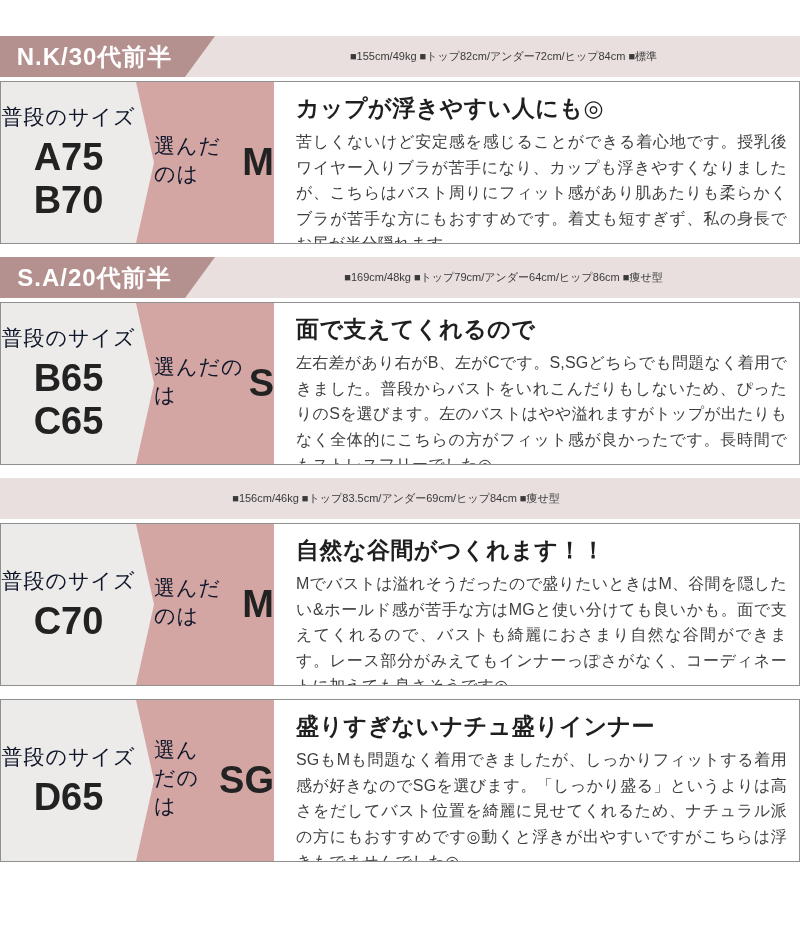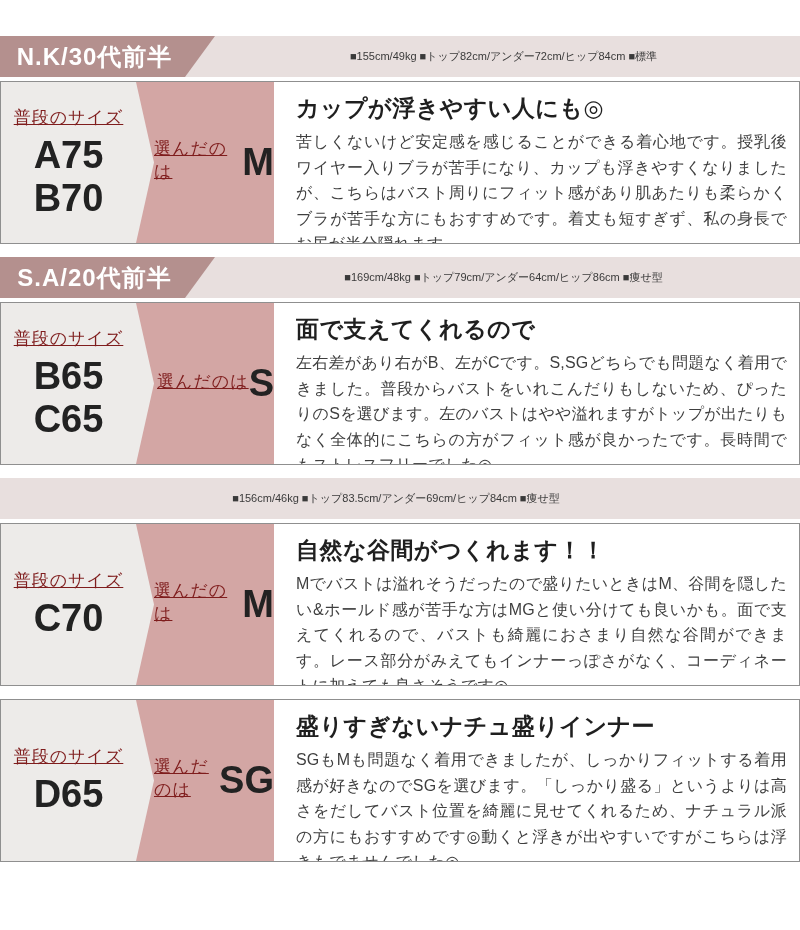--- a/index.html
+++ b/index.html
@@ -45,21 +45,21 @@
     width:153px; height:100%; background:#edebe9;
     clip-path:polygon(0 0,calc(100% - 18px) 0,100% 50%,calc(100% - 18px) 100%,0 100%);
     padding-right:18px;
     display:flex; flex-direction:column; justify-content:center; align-items:center;
   }
   .chosen-col {
     flex:1; height:100%;
     display:flex; flex-direction:row; justify-content:flex-end; align-items:center;
   }
   .panel-label {
-    font-size:17px; color:#7f1d1d; letter-spacing:1px; margin-bottom:5px; font-weight:500;text-decoration:underline;
+    font-size:21px; color:#0f172a; letter-spacing:1px; margin-bottom:5px; font-weight:500;
   }
   .size-value {
     font-size:38px; font-weight:bold; color:#222;
     line-height:1.12; text-align:center; white-space:pre-line;
   }
 
   
   .review {
     flex:1; padding:11px 12px 0 22px; overflow:hidden;
   }

